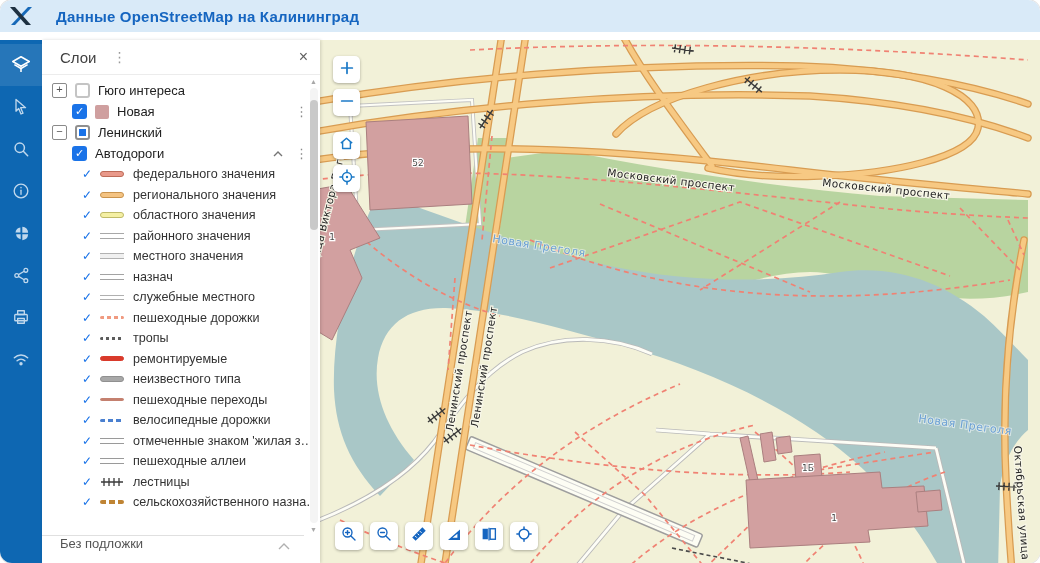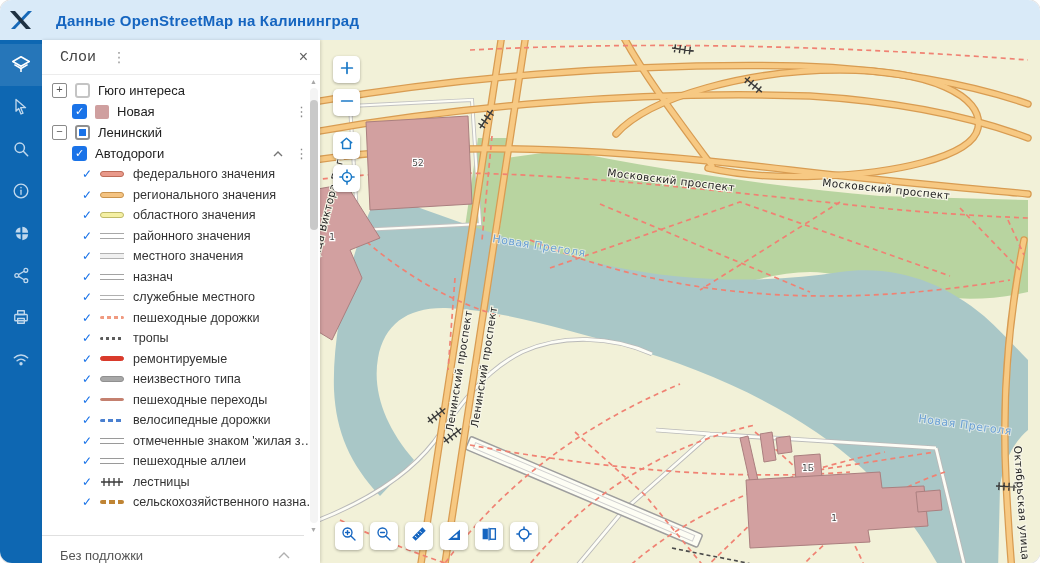--- a/index.html
+++ b/index.html
@@ -1,29 +1,29 @@
 <!DOCTYPE html>
 <html style="--accent: #1a73e8; --header-bg: #d9eaf8; --header-title: #1565c0; --sidebar-bg: #0e67b2; --panel-bg: #ffffff; --map-bg: #f2f1d8; --water: #a9c7c7; --water-label: #6ba0d4; --park: #b8d4a0; --building: #d2a0a0; --building-stroke: #aa7f7f; --road-casing: #d89c52; --road-fill: #f7c983; --path-red: #f08273;"><head>
 <meta charset="utf-8">
 <style>
   html,body{margin:0;padding:0;background:#fff;font-family:"Liberation Sans",sans-serif;}
   .app{position:relative;width:1040px;height:563px;border-radius:12px;overflow:hidden;background:var(--panel-bg,#fff);box-shadow:0 0 0 1px #e3e3e3;}
   
-  .hdr{position:absolute;left:0;top:0;right:0;height:40px;background:var(--header-bg,#d9eaf8);display:flex;align-items:center;}
+  .hdr{position:absolute;left:0;top:0;right:0;height:32px;background:var(--header-bg,#d9eaf8);display:flex;align-items:center;}
   .logo{width:42px;display:flex;justify-content:center;align-items:center;cursor:pointer;}
   .hdr-title{font-size:15px;font-weight:bold;color:var(--header-title,#1565c0);margin-left:14px;letter-spacing:.2px;}
   
   .tools{position:absolute;left:0;top:40px;bottom:0;width:42px;background:var(--sidebar-bg,#0e67b2);display:flex;flex-direction:column;align-items:center;padding-top:4px;box-sizing:border-box;}
   .tool-btn{width:42px;height:42px;display:flex;align-items:center;justify-content:center;cursor:pointer;opacity:.82;}
   .tool-btn.active{opacity:1;background:rgba(255,255,255,.10);}
   .tool-btn svg{display:block;}
   
   .panel{position:absolute;left:42px;top:40px;bottom:0;width:278px;background:#fff;box-shadow:1px 0 3px rgba(0,0,0,.15);z-index:5;}
   .panel-hdr{height:34px;display:flex;align-items:center;border-bottom:1px solid #ececec;}
-  .panel-title{font-size:15px;color:#424242;margin-left:18px;font-family:Liberation Mono, monospace;}
+  .panel-title{font-size:15px;color:#424242;margin-left:18px;}
   .panel-kebab{font-size:14px;color:#9a9a9a;margin-left:16px;cursor:pointer;}
   .panel-close{margin-left:auto;margin-right:12px;font-size:16px;color:#616161;cursor:pointer;line-height:1;}
   .tree{position:absolute;top:35px;bottom:27px;left:0;right:0;overflow:hidden;padding-top:5px;}
   .trow{display:flex;align-items:center;height:21px;padding-left:10px;font-size:13px;color:#212121;cursor:pointer;position:relative;}
   .trow.ind1{padding-left:30px;}
   .expander{width:13px;height:13px;border:1px solid #8a8a8a;border-radius:2px;background:#fff;color:#555;font-size:11px;line-height:11px;text-align:center;margin-right:8px;flex:0 0 auto;}
   .cbx{width:15px;height:15px;border-radius:3px;margin-right:8px;flex:0 0 auto;box-sizing:border-box;position:relative;}
   .cbx.checked{background:var(--accent,#1a73e8);color:#fff;font-size:11px;line-height:15px;text-align:center;}
   .cbx.empty{border:2px solid #c4c4c4;background:#fff;}
   .cbx.partial{border:2px solid #8f8f8f;background:#fff;}
@@ -35,21 +35,21 @@
   .legend-row{display:flex;align-items:center;height:20.5px;padding-left:40px;font-size:12.6px;color:#333;}
   .lcheck{color:var(--accent,#1a73e8);font-size:12px;width:18px;flex:0 0 auto;}
   .lsw{width:24px;margin-right:9px;flex:0 0 auto;display:flex;align-items:center;}
   .lsw-inner{width:24px;box-sizing:border-box;}
   .legend-label{white-space:nowrap;overflow:hidden;text-overflow:ellipsis;max-width:195px;}
   
   .sbar-track{position:absolute;right:2px;top:48px;bottom:40px;width:8px;background:#f4f4f4;border-radius:4px;}
   .sbar-thumb{position:absolute;right:2px;top:60px;width:8px;height:130px;background:#c9c9c9;border-radius:4px;cursor:pointer;}
   .sbar-up{position:absolute;right:3px;top:38px;font-size:7px;color:#a8a8a8;}
   .sbar-dn{position:absolute;right:3px;bottom:30px;font-size:7px;color:#a8a8a8;}
-  .basemap{position:absolute;left:0;right:16px;bottom:0;height:27px;border-top:1px solid #e0e0e0;background:#fff;display:flex;align-items:flex-end;}
+  .basemap{position:absolute;left:0;right:16px;bottom:0;height:27px;border-top:1px solid #e0e0e0;background:#fff;display:flex;align-items:flex-start;}
   .basemap-label{font-size:13px;color:#555;margin-left:18px;}
   .basemap-chev{margin-left:auto;margin-right:14px;}
   
   .map{position:absolute;left:320px;top:40px;right:0;bottom:0;background:var(--map-bg,#f2f1d8);}
   .map svg.canvas{position:absolute;inset:0;width:100%;height:100%;}
   .zoomctl{position:absolute;left:13px;top:16px;display:flex;flex-direction:column;gap:6px;z-index:4;}
   .mbtn{width:27px;height:27px;background:#fff;border-radius:5px;box-shadow:0 1px 3px rgba(0,0,0,.3);display:flex;align-items:center;justify-content:center;cursor:pointer;}
   .zoomctl .gap{height:4px;}
   .maptb{position:absolute;left:15px;bottom:13px;display:flex;gap:7px;z-index:4;}
   .maptb .mbtn{width:28px;height:28px;}

